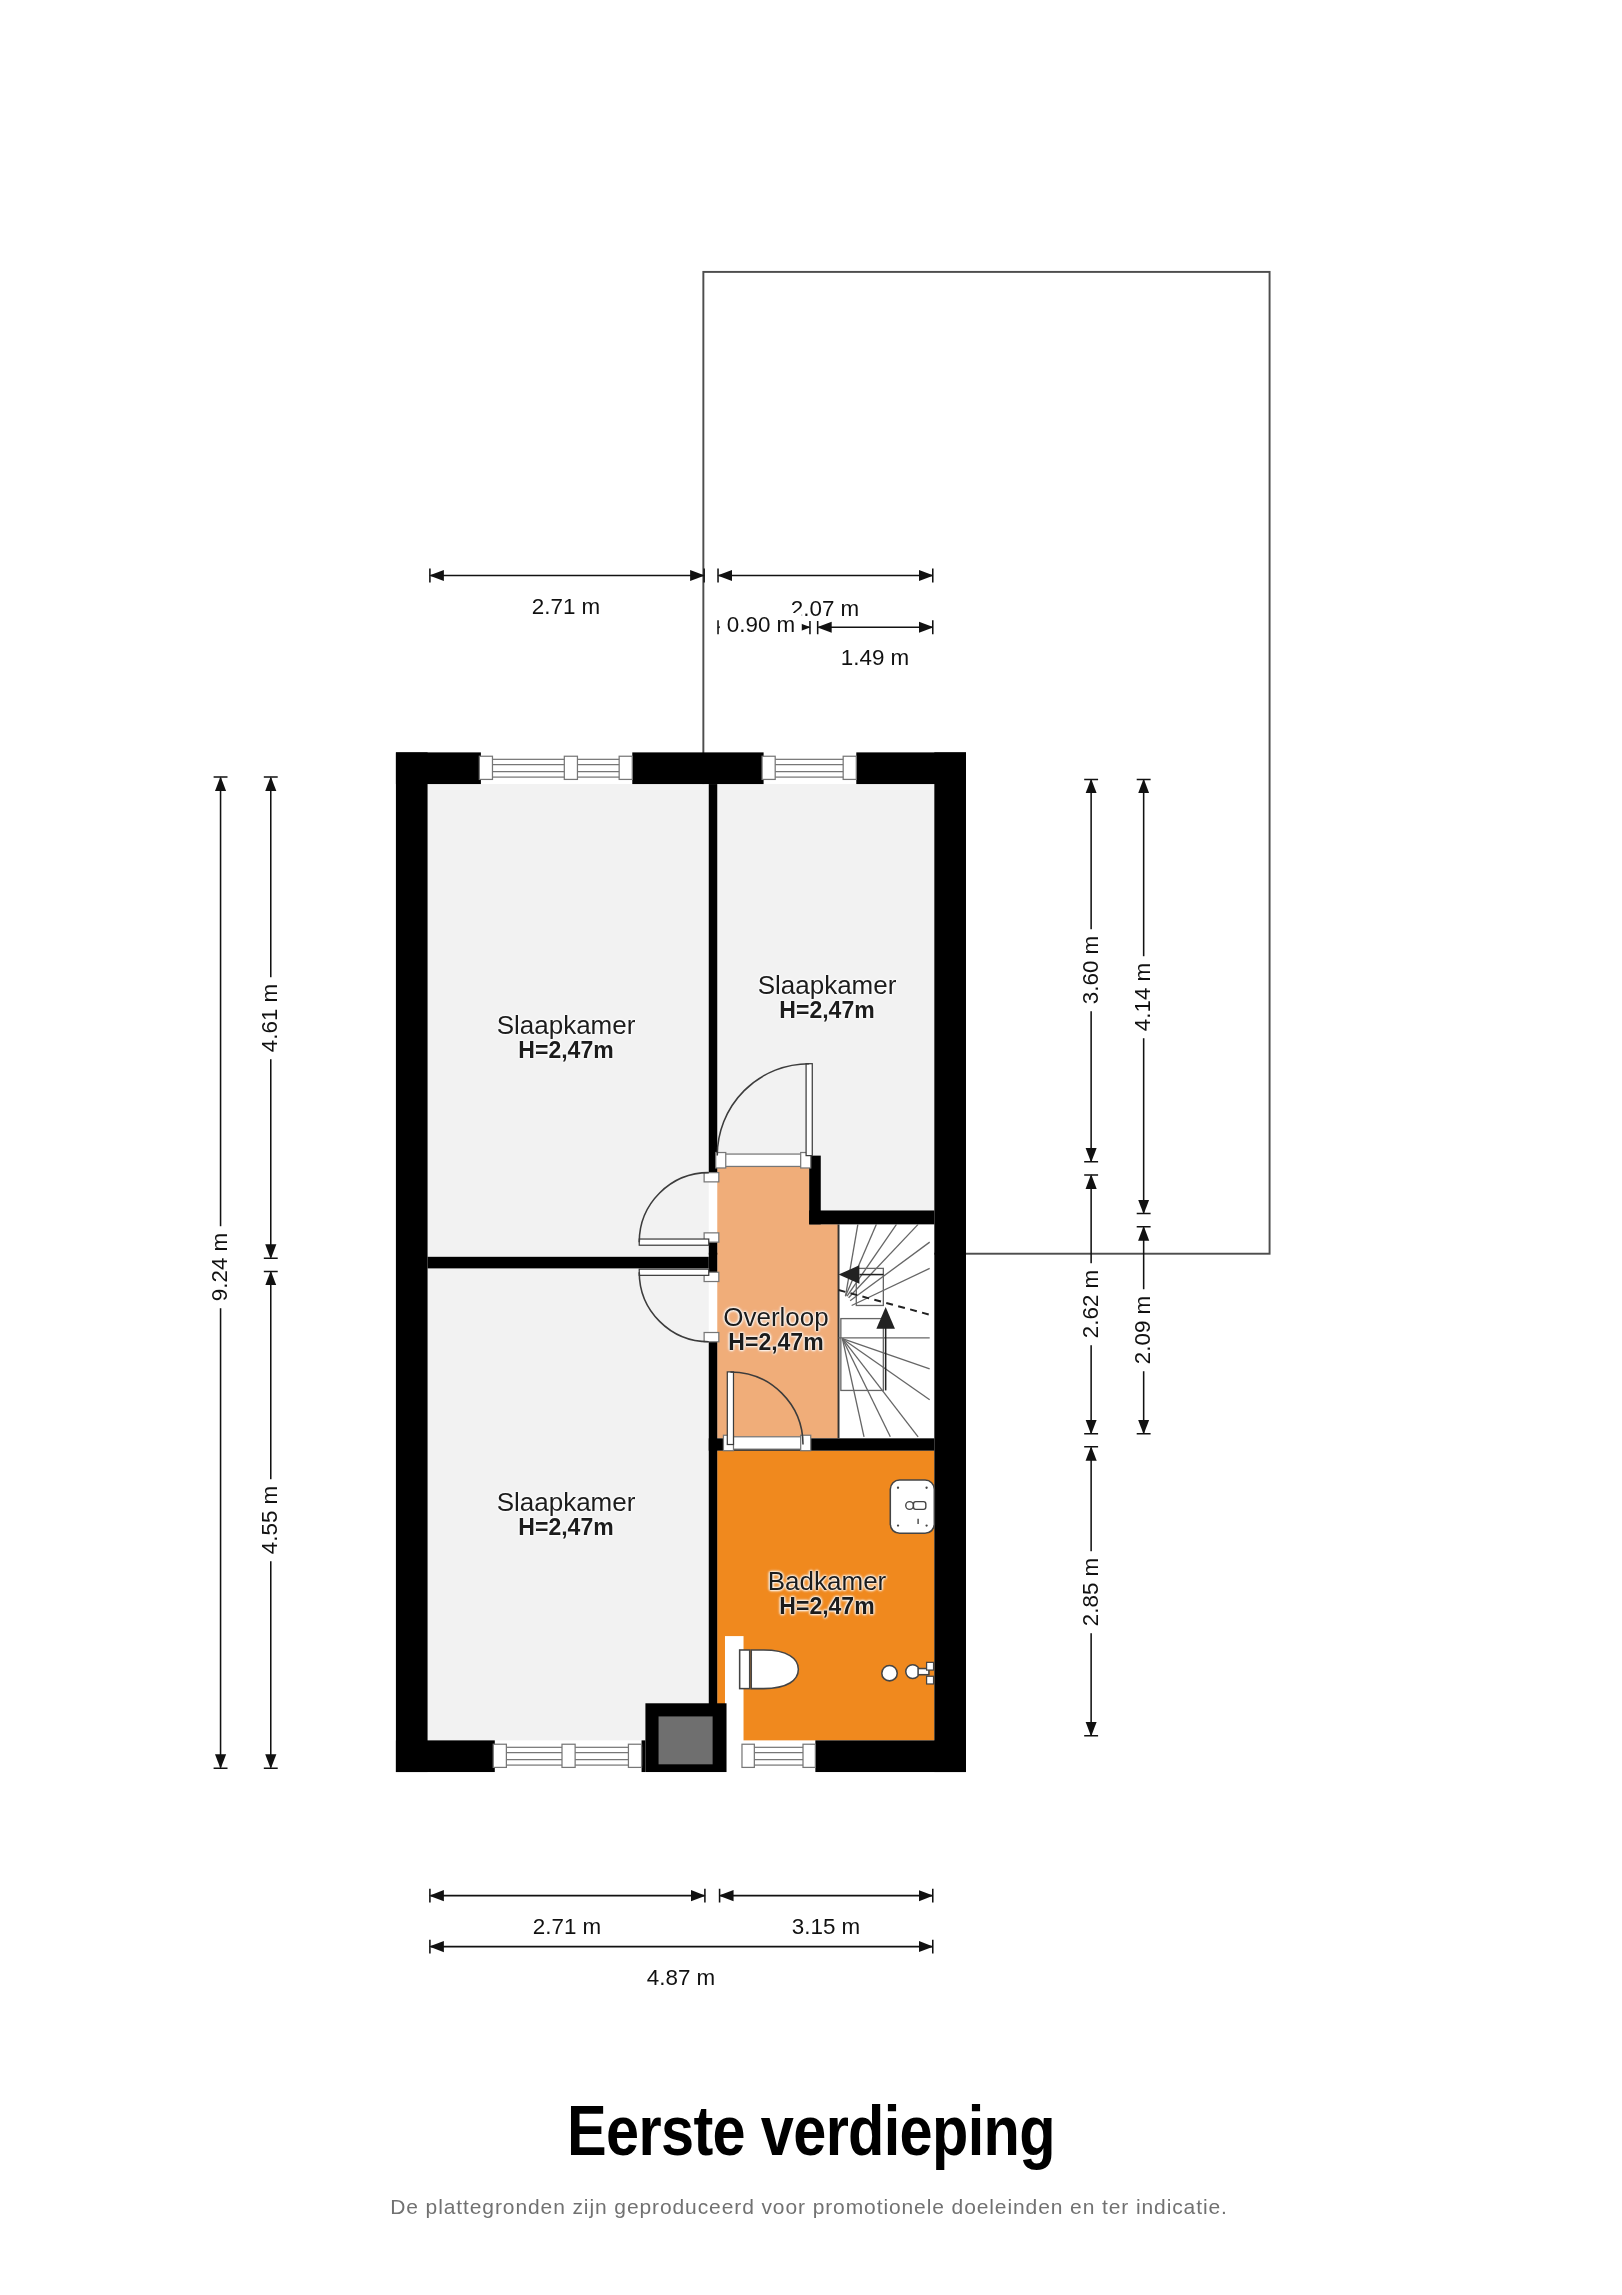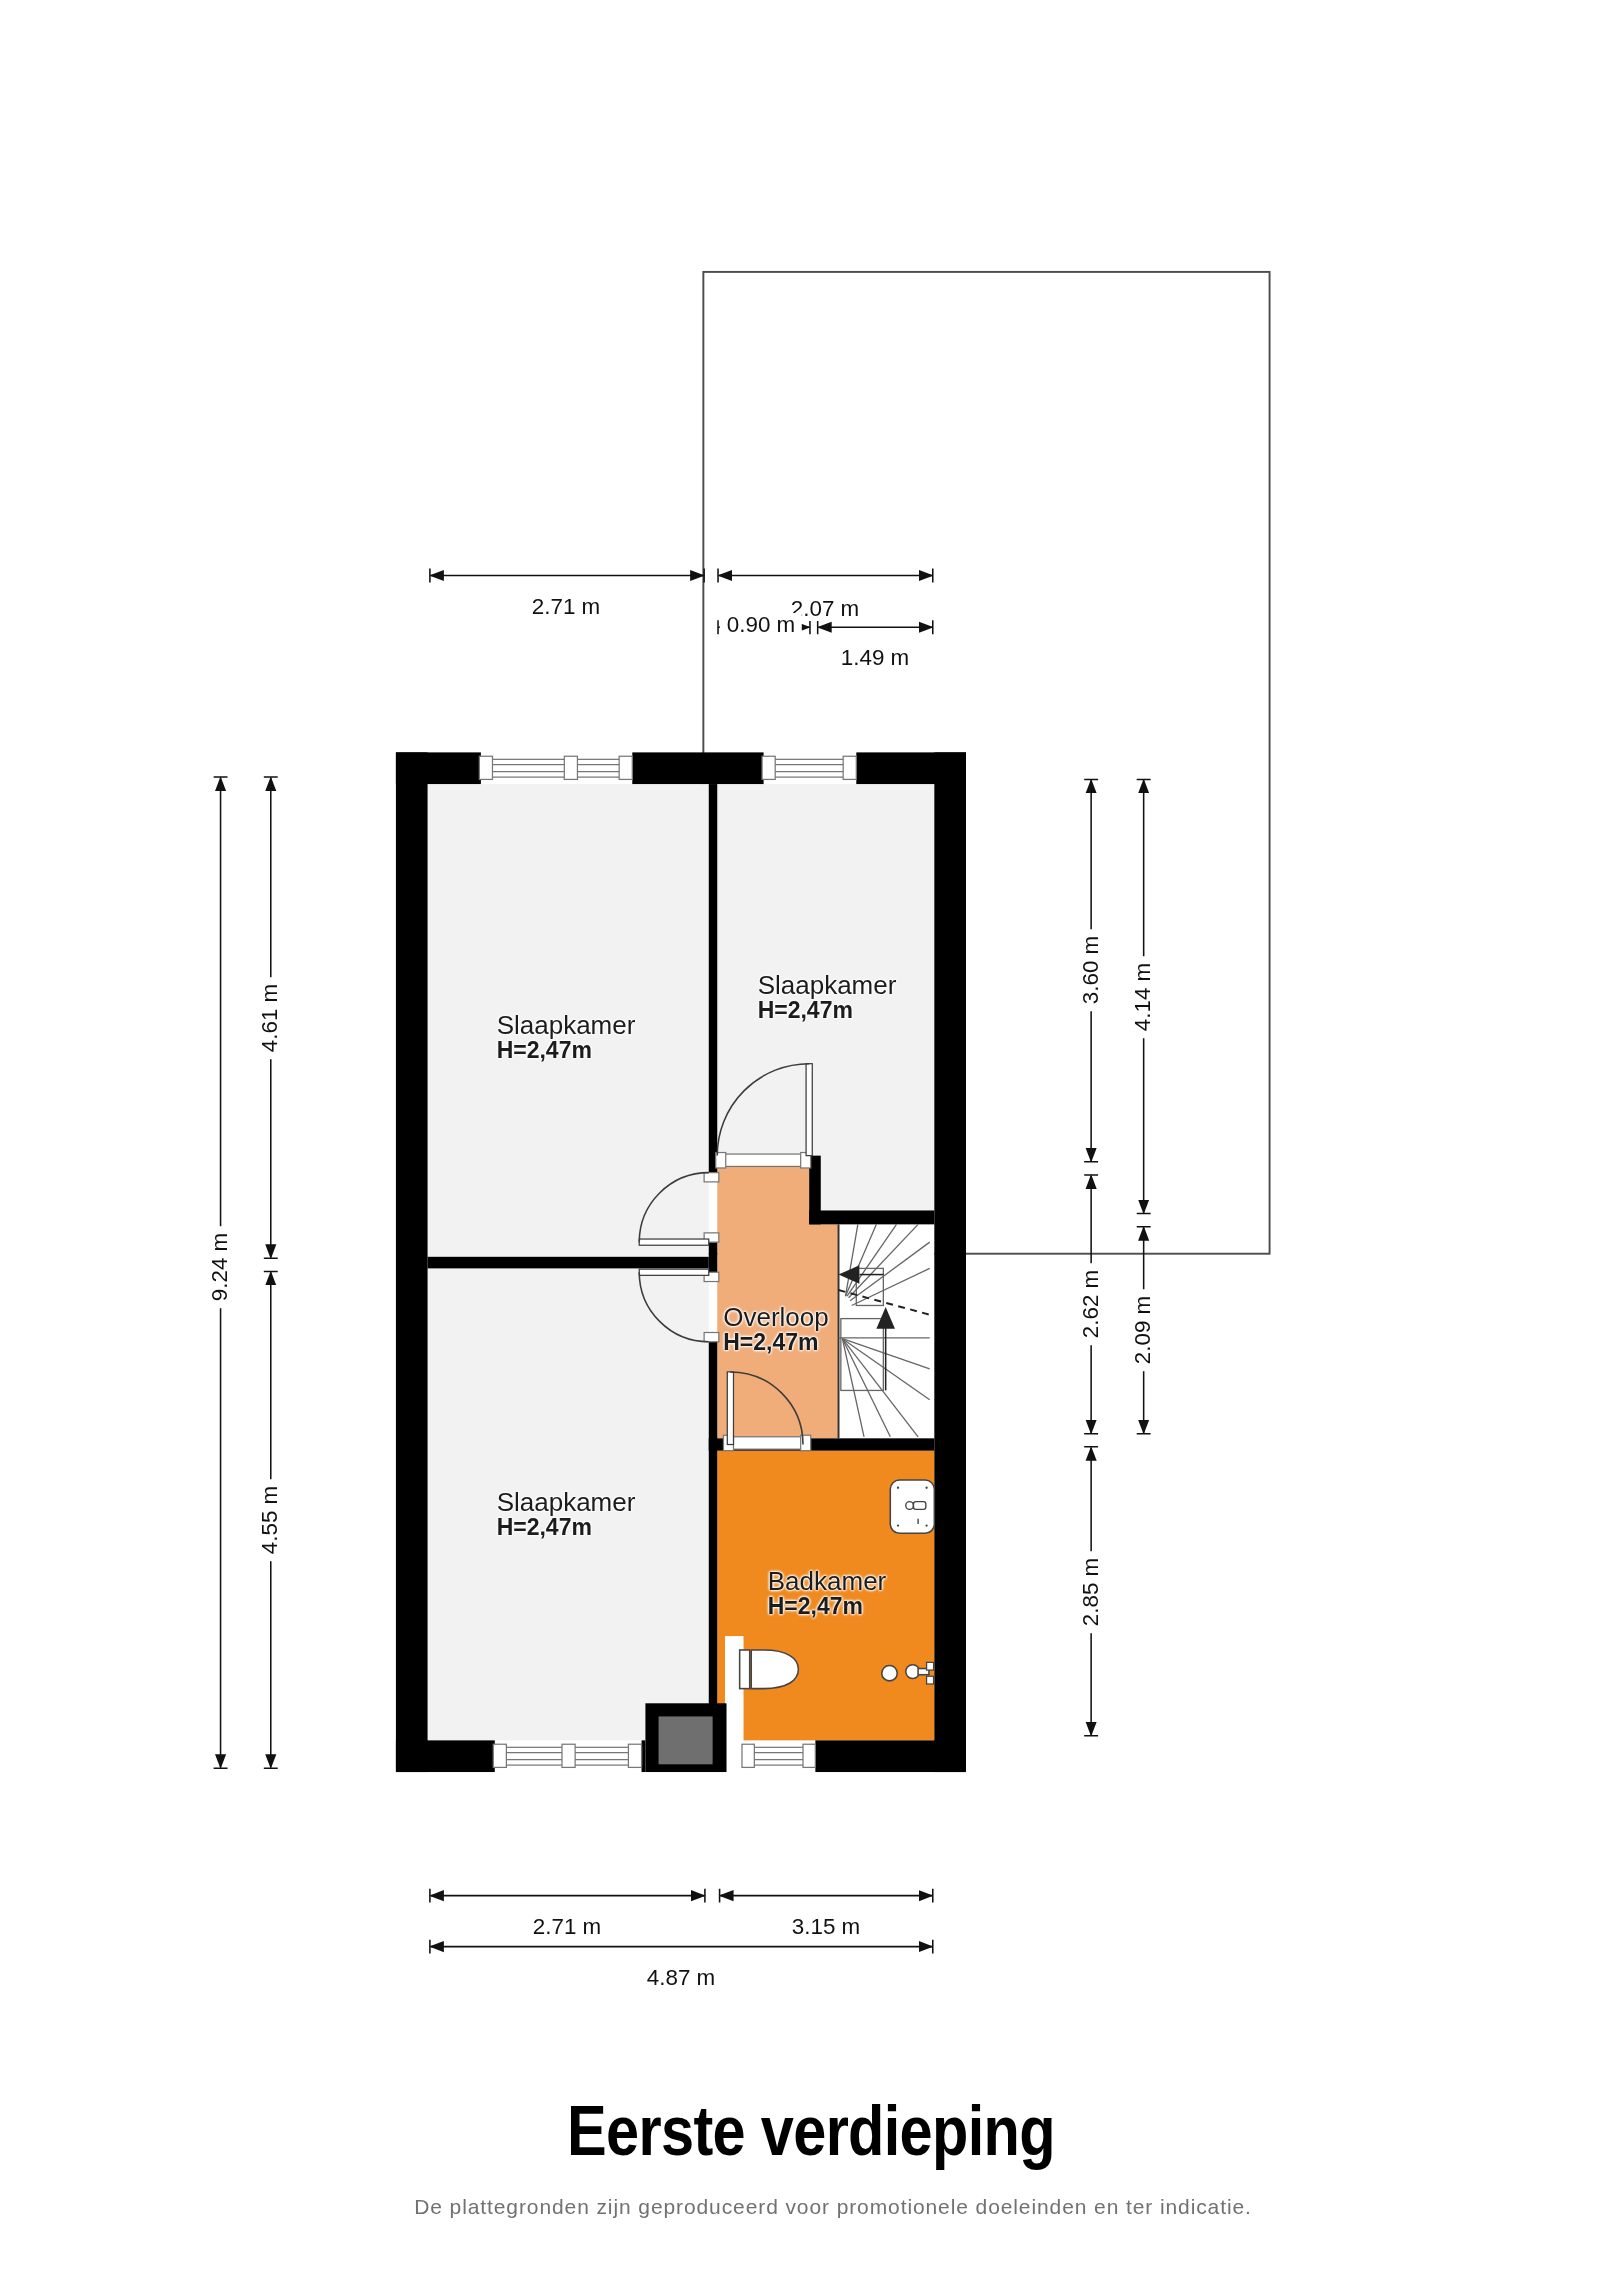--- a/index.html
+++ b/index.html
@@ -1,32 +1,32 @@
 <!DOCTYPE html>
 <html style="font-size:12.4px"><head>
 <meta charset="utf-8">
 <style>
   html,body{margin:0;padding:0;background:#fff;}
   body{width:1623px;height:2295px;position:relative;overflow:hidden;
        font-family:"Liberation Sans", sans-serif;}
   #stage{position:absolute;left:0;top:0;width:1623px;height:2295px;}
   svg{position:absolute;left:0;top:0;}
-  .lbl{position:absolute;transform:translate(-50%,-50%);
+  .lbl{position:absolute;transform:translate(-50%,-50%);text-align:center;
        color:#1c1c1c;white-space:nowrap;
        text-shadow:0 0 2.3px #fff,0 0 2.3px #fff,0 0 3.1px #fff,0 0 3.1px #fff;}
   .lbl .rname{display:block;font-size:26px;line-height:26px;}
   .lbl .rheight{display:block;font-size:23px;line-height:25px;font-weight:bold;}
   .dim{position:absolute;transform:translate(-50%,-50%);font-size:22.4px;
        color:#111;background:#fff;padding:0 7px;white-space:nowrap;line-height:24px;margin-top:31px;}
   .dimv{position:absolute;transform:translate(-50%,-50%) rotate(-90deg);font-size:22.4px;
        color:#111;background:#fff;padding:0 7px;white-space:nowrap;line-height:24px;}
   #title{position:absolute;left:811px;top:2131px;
          transform:translate(-50%,-50%) scaleX(0.85);
          font-size:70px;font-weight:bold;color:#000;white-space:nowrap;letter-spacing:-0.8px;}
-  #footer{position:absolute;left:833px;top:2207px;transform:translate(-50%,-50%);
+  #footer{position:absolute;left:809px;top:2207px;transform:translate(-50%,-50%);
           text-align:right;color:#717171;font-size:21px;line-height:25.5px;
           letter-spacing:0.9px;white-space:nowrap;}
 </style>
 </head>
 <body>
 
 <div id="stage">
 
 <svg width="1623" height="2295" viewBox="0 0 2100 2971">
   <defs>

